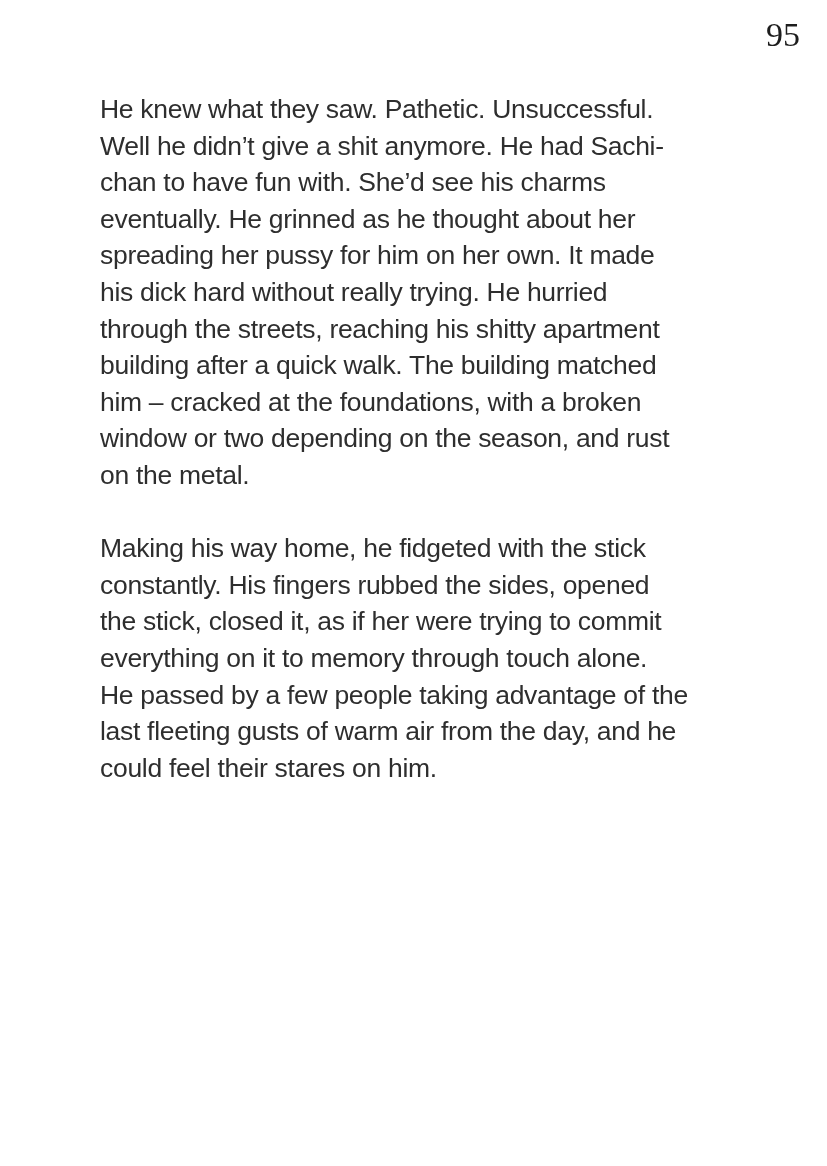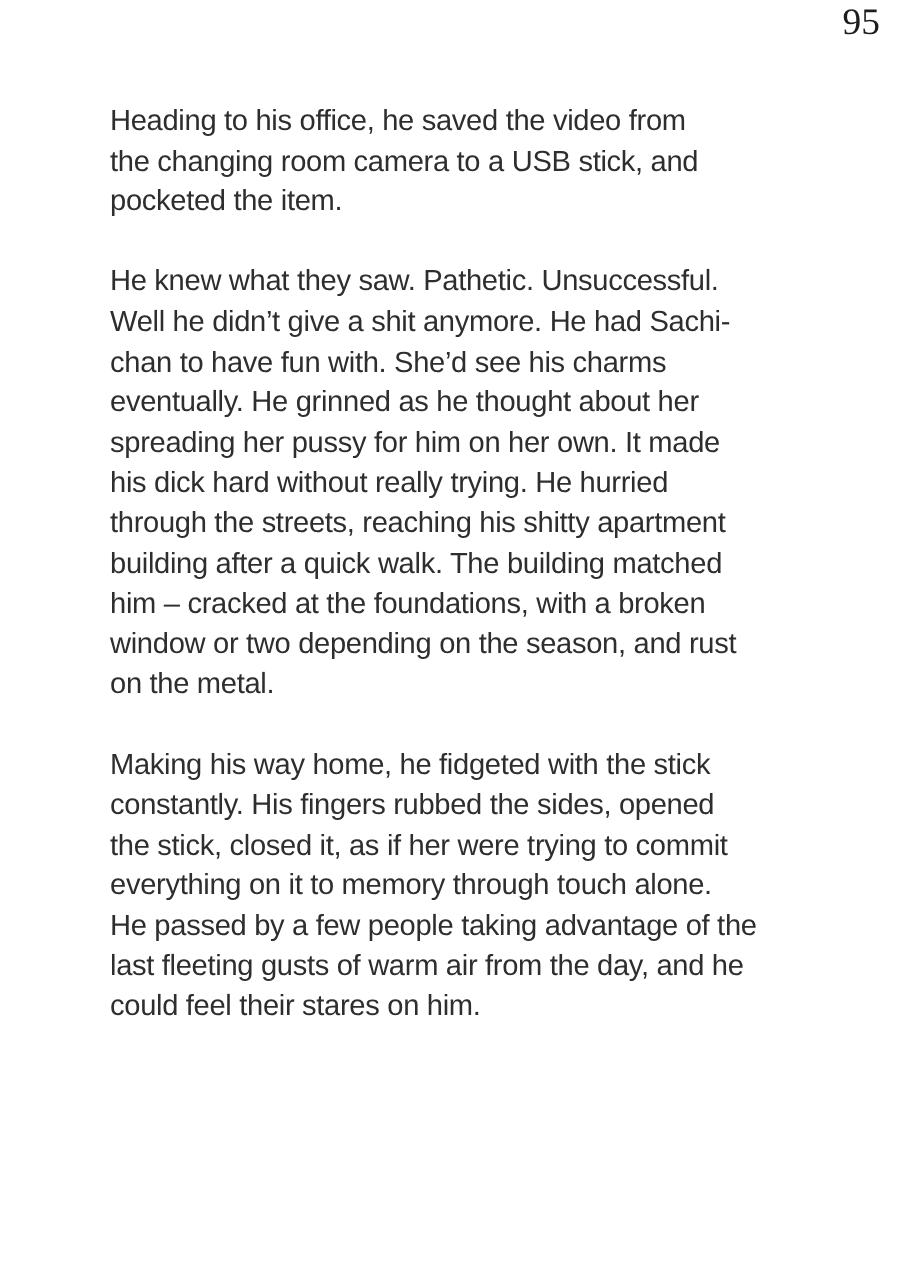--- a/index.html
+++ b/index.html
@@ -9,21 +9,21 @@
   }
   .page {
     position: relative;
     width: 827px;
     height: 1166px;
     background: #ffffff;
     overflow: hidden;
   }
   .page-number {
     position: absolute;
-    top: 1px;
+    top: 15px;
     right: 27px;
     font-family: "Liberation Serif", serif;
     font-size: 34px;
     line-height: 40px;
     color: #1d1d1d;
   }
   .body-text {
     position: absolute;
     left: 100px;
     top: 91px;
@@ -38,23 +38,20 @@
     margin: 0 0 36.6px 0;
     white-space: pre-line;
   }
 </style>
 </head>
 <body>
 
 <div class="page">
   <div class="page-number">95</div>
   <div class="body-text">
-      <p class="paragraph">Heading to his office, he saved the video from
-the changing room camera to a USB stick, and
-pocketed the item.</p>
       <p class="paragraph">He knew what they saw. Pathetic. Unsuccessful.
 Well he didn’t give a shit anymore. He had Sachi-
 chan to have fun with. She’d see his charms
 eventually. He grinned as he thought about her
 spreading her pussy for him on her own. It made
 his dick hard without really trying. He hurried
 through the streets, reaching his shitty apartment
 building after a quick walk. The building matched
 him – cracked at the foundations, with a broken
 window or two depending on the season, and rust

